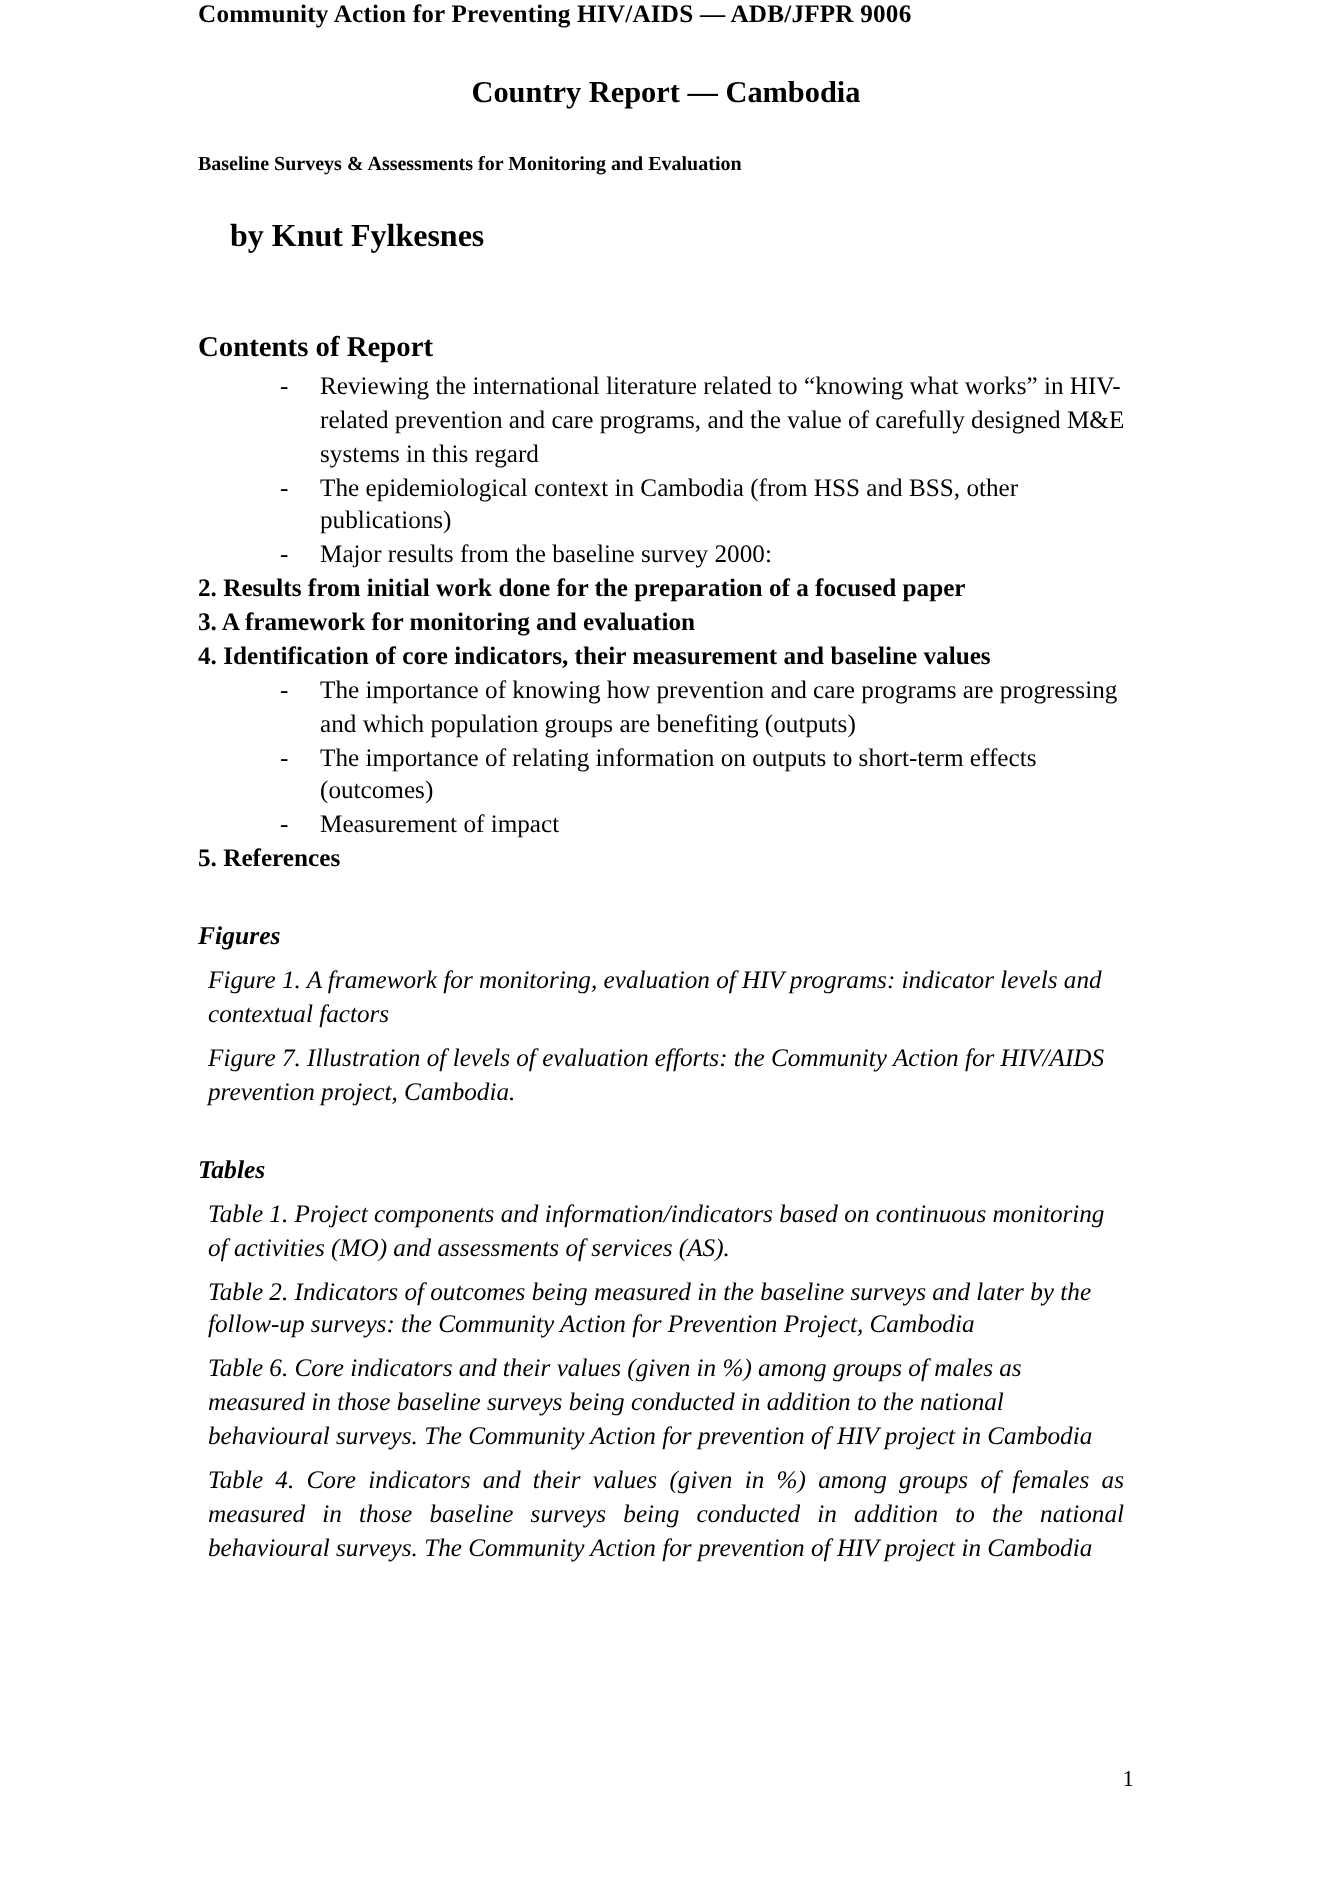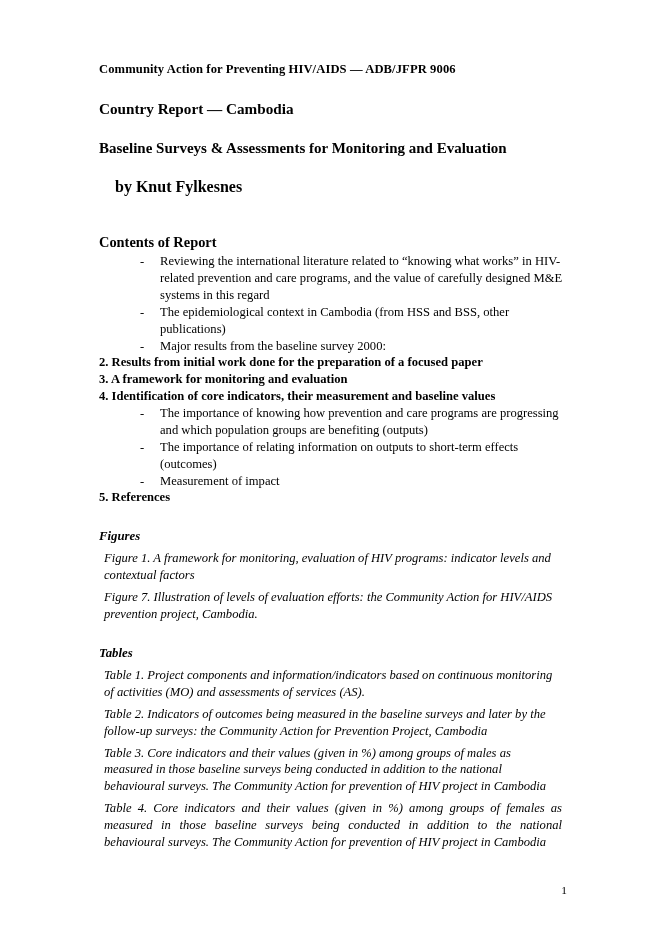--- a/index.html
+++ b/index.html
@@ -21,36 +21,37 @@
     box-sizing: border-box;
   }
   .content {
     position: absolute;
     left: 99px;
     top: 0;
     width: 468px;
   }
 
   
-  .title-block { padding-top: 62px; }
+  .title-block { }
   .doc-title {
     font-size: 12.6px;
     font-weight: bold;
     line-height: 1.25;
     margin: 0 0 21px 0;
     letter-spacing: 0.1px;
   }
   .report-title {
     font-size: 15.2px;
     font-weight: bold;
     line-height: 1.25;
     margin: 0 0 21px 0;
+    text-align: center;
   }
   .subtitle {
-    font-size: 15px;
+    font-size: 10px;
     font-weight: bold;
     line-height: 1.25;
     margin: 0 0 20px 0;
   }
   .author {
     font-size: 16px;
     font-weight: bold;
     line-height: 1.25;
     margin: 16px;
   }
@@ -164,20 +165,20 @@
     <div class="list-block">
       <div class="block-heading">Figures</div>
       <p class="entry">Figure 1.  A framework for monitoring, evaluation of HIV programs: indicator levels and contextual factors</p>
       <p class="entry">Figure 7. Illustration of levels of evaluation efforts: the Community Action for HIV/AIDS prevention project, Cambodia.</p>
     </div>
 
     <div class="list-block">
       <div class="block-heading">Tables</div>
       <p class="entry">Table 1. Project components and information/indicators based on continuous monitoring of activities (MO) and assessments of services (AS).</p>
       <p class="entry">Table 2. Indicators of outcomes being measured in the baseline surveys and later by the follow-up surveys: the Community Action for Prevention Project, Cambodia</p>
-      <p class="entry">Table 3. Core indicators and their values (given in %) among groups of males as measured in those baseline surveys being conducted in addition to the national behavioural surveys. The Community Action for prevention of HIV project in Cambodia</p>
+      <p class="entry">Table 6. Core indicators and their values (given in %) among groups of males as measured in those baseline surveys being conducted in addition to the national behavioural surveys. The Community Action for prevention of HIV project in Cambodia</p>
       <p class="entry justified">Table 4. Core indicators and their values (given in %) among groups of females as measured in those baseline surveys being conducted in addition to the national behavioural surveys. The Community Action for prevention of HIV project in Cambodia</p>
     </div>
 
   </div>
 
   <div class="page-number">1</div>
 </div>
 
 </body></html>

